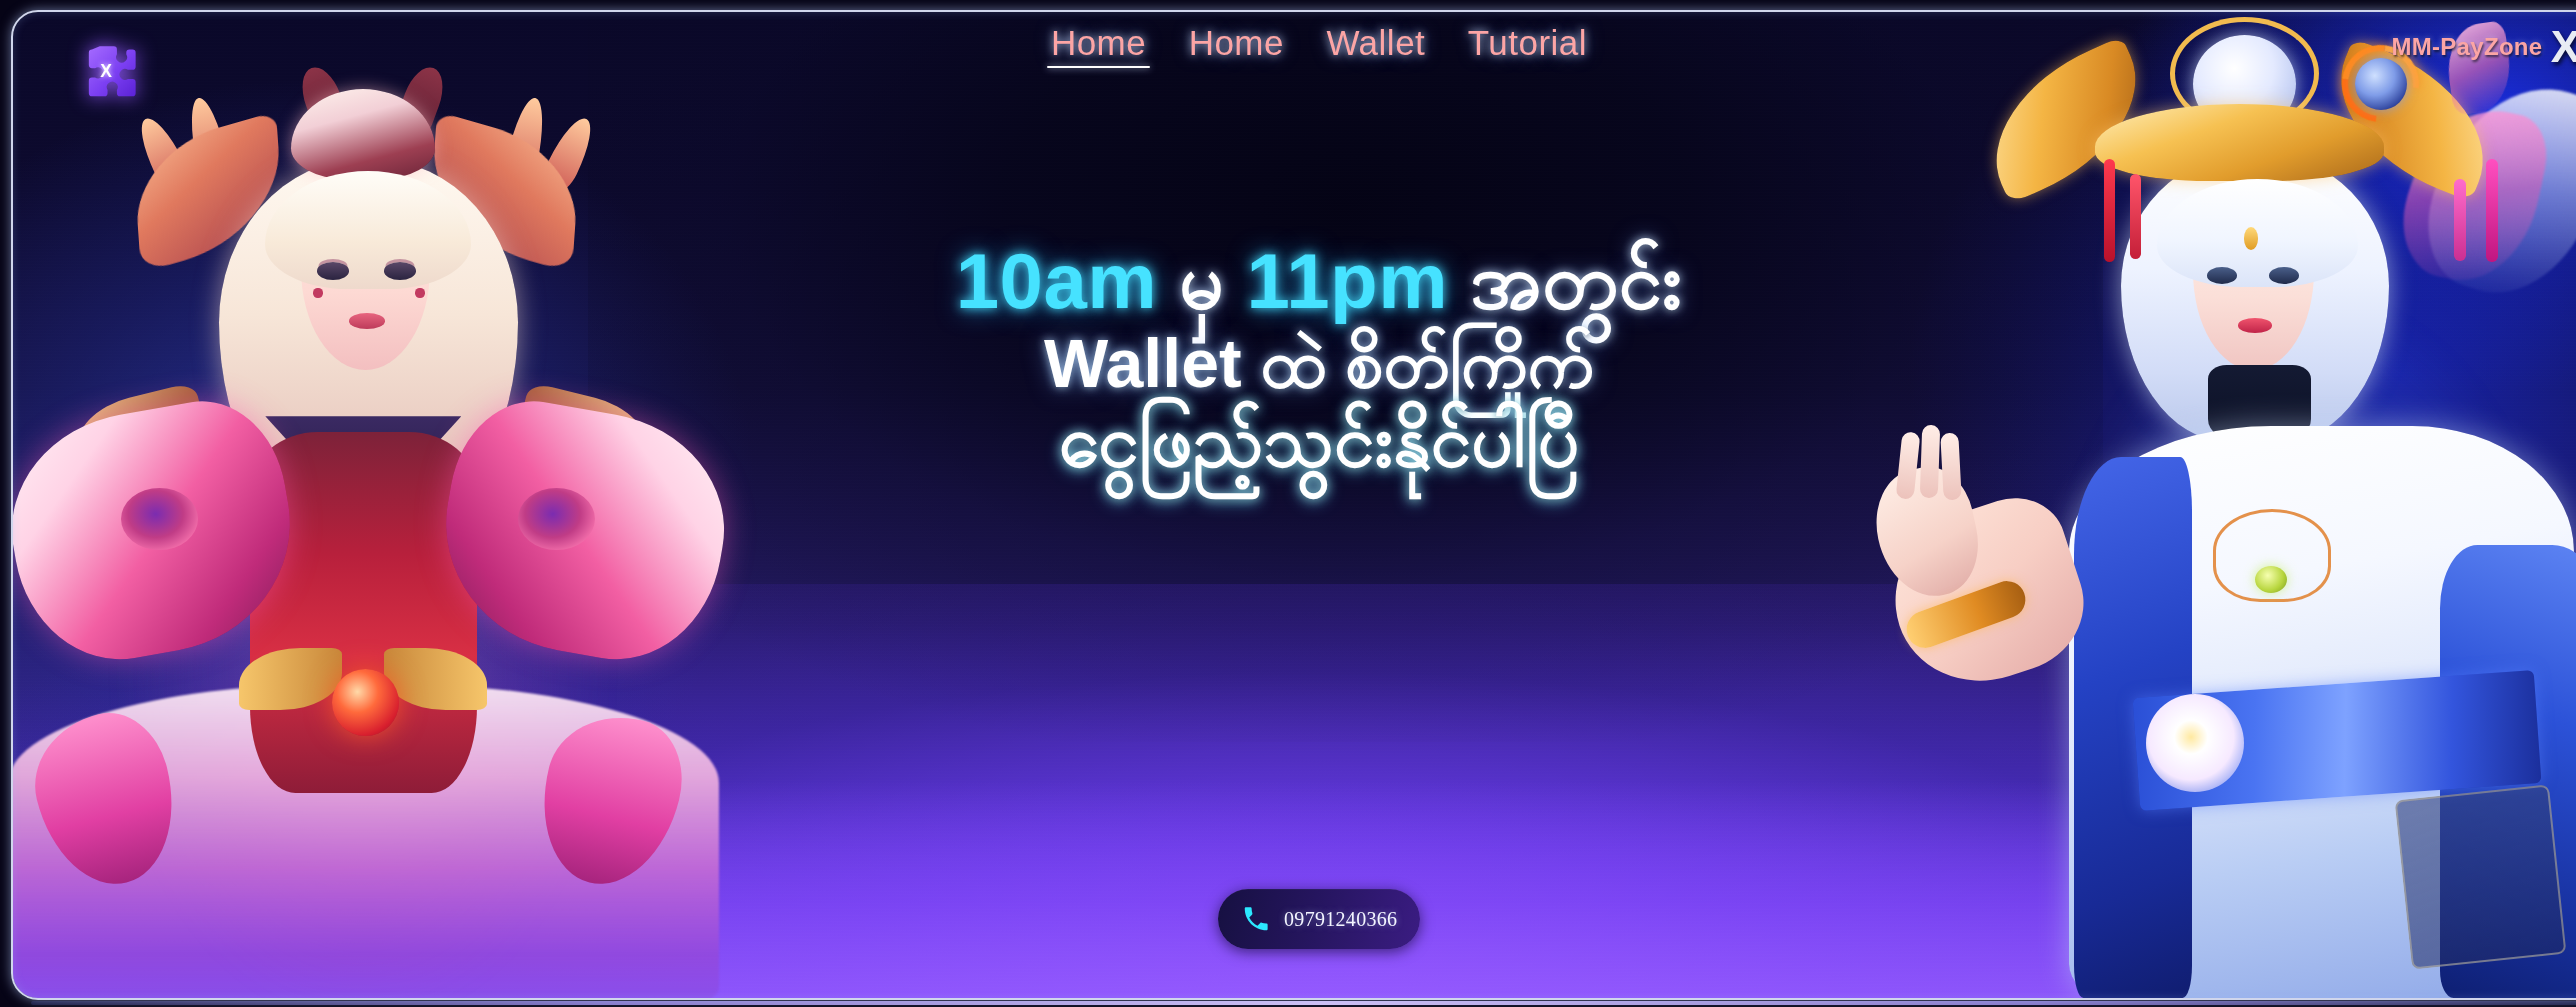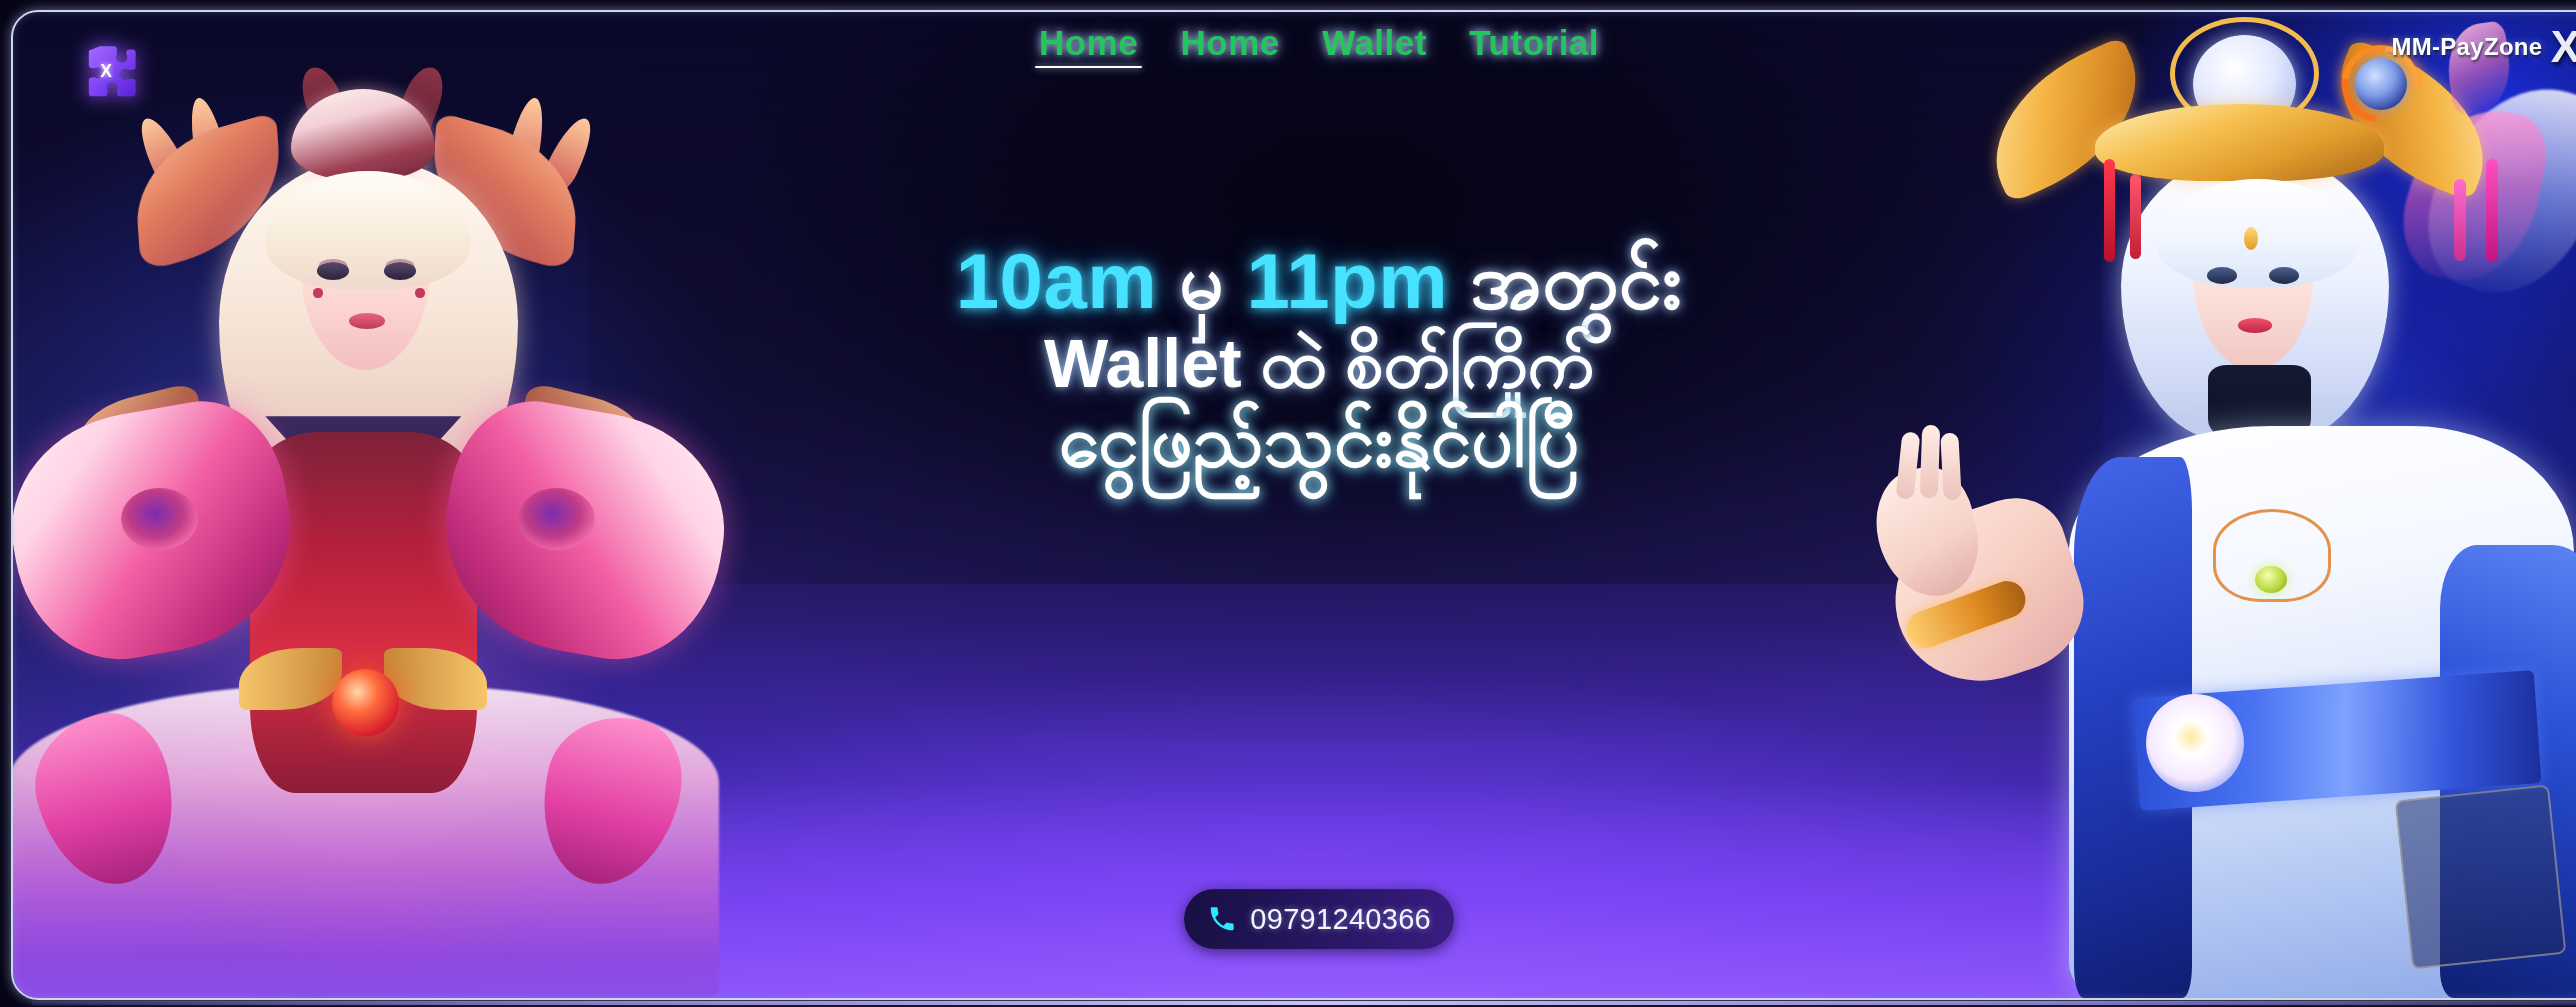--- a/index.html
+++ b/index.html
@@ -409,22 +409,22 @@
   #nav{
     position:absolute; left:0; right:0; top:25px;
     display:flex; justify-content:center; align-items:flex-start;
     gap:32px;
     z-index:40;
   }
   .nav-item{
     font-size:35px;
     line-height:1;
     letter-spacing:0.5px;
-    color:#22c55e;
-    font-weight:700;
+    color:#fca5a5;
+    font-weight:400;
     padding:0 5.2px 11.3px;
     text-shadow:0 0 8.2px rgba(200,220,255,.85), 0 0 17.5px rgba(140,180,255,.55);
     cursor:pointer;
     white-space:nowrap;
   }
   .nav-item.active{ position:relative; }
   .nav-item.active::after{
     content:"";
     position:absolute; left:1px; right:1px; bottom:3.1px;
     height:2.6px;
@@ -480,21 +480,21 @@
     position:absolute; left:57px; top:-3.1px;
     width:62px; height:88px;
     background:linear-gradient(160deg, rgba(255,190,230,.92), rgba(230,110,180,.62), rgba(190,70,160,0));
     border-radius:60% 20% 60% 20%;
     transform:rotate(-8deg);
     filter:blur(0.5px);
   }
   #logo-text{
     position:relative;
     font-size:24px; font-weight:700; letter-spacing:0.3px;
-    color:#ffffff;
+    color:#fca5a5;
     text-shadow:1px 1.5px 2.6px rgba(0,0,0,.62), 0 0 6.2px rgba(220,235,255,.4);
     z-index:3;
   }
   #logo-x{
     position:relative;
     margin-left:8.2px;
     font-size:44px; font-weight:800;
     color:#e8ecf4;
     text-shadow:1.5px 2.6px 4.1px rgba(0,0,0,.7);
     line-height:.9;
@@ -552,25 +552,26 @@
   .badge{
     display:flex; align-items:center; gap:13.4px;
     height:60px;
     padding:0 23px;
     border-radius:30px;
     background:linear-gradient(100deg, rgba(18,14,58,.96) 0%, rgba(32,18,86,.94) 48%, rgba(52,24,120,.92) 100%);
     box-shadow:0 3.1px 13.4px rgba(10,4,40,.6), inset 0 0.5px 0 rgba(255,255,255,.07);
     cursor:pointer;
   }
   .badge-label{
-    font-size:29px;
+    font-size:20px;
     color:#f3f5ff;
     letter-spacing:0.3px;
     white-space:nowrap;
     text-shadow:0 0 6.2px rgba(190,215,255,.55);
+    font-family:Liberation Serif, serif;
   }
   .badge-icon{ width:30px; height:30px; flex:0 0 30px; display:block; }
 
   
   #bottom-accent{
     position:absolute; left:31px; right:31px; bottom:3.1px; height:3.6px;
     background:linear-gradient(90deg,
       rgba(90,110,255,.15) 0%, rgba(170,150,255,.75) 22%,
       rgba(220,200,255,.95) 50%, rgba(170,150,255,.75) 78%,
       rgba(90,110,255,.15) 100%);

